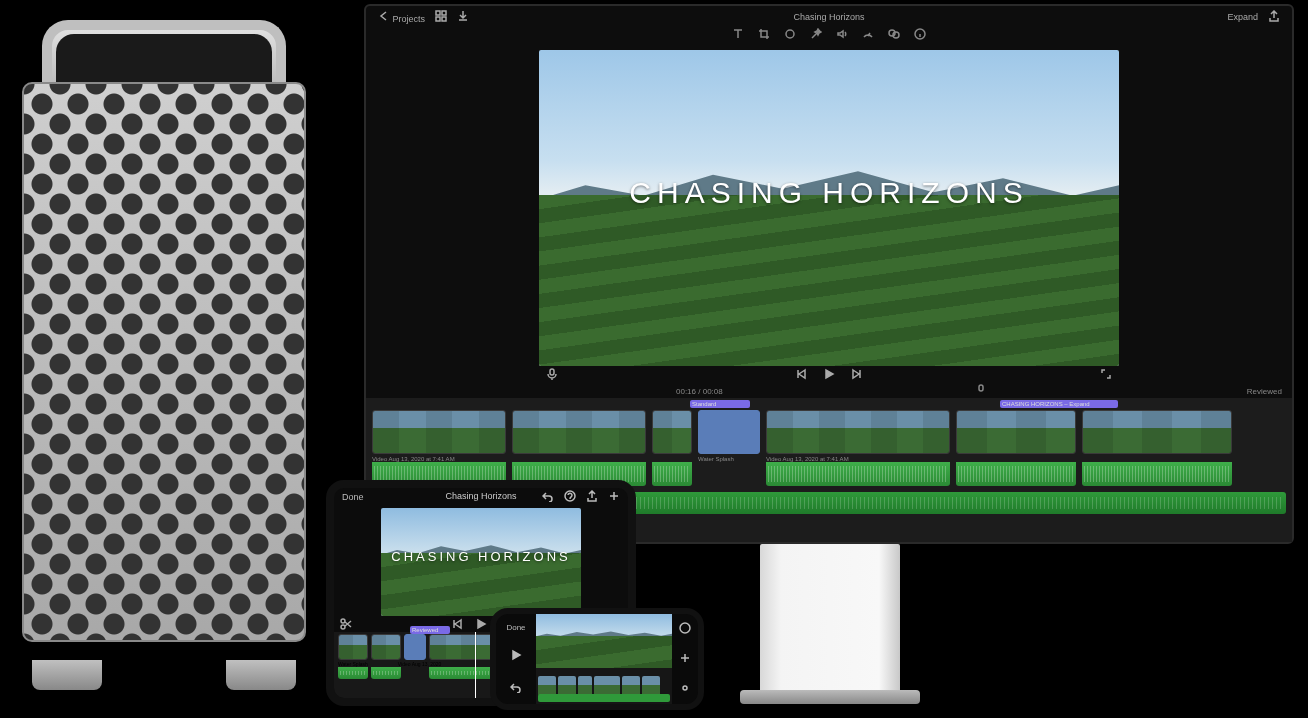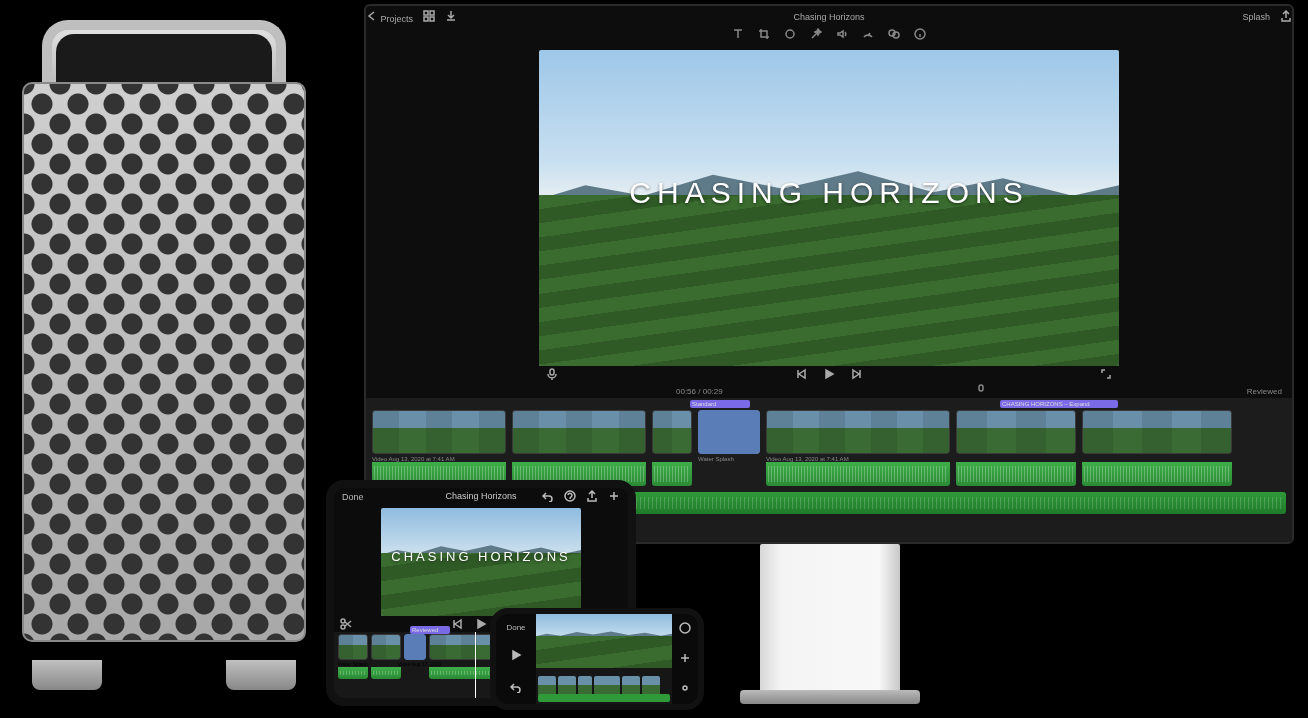--- a/index.html
+++ b/index.html
@@ -17,21 +17,21 @@
     border:2px solid #8a8a8a;}
   .macpro-foot{position:absolute;bottom:0;height:30px;width:70px;background:linear-gradient(#c0c0c0,#888);border-radius:0 0 8px 8px;}
   .macpro-foot.l{left:18px;} .macpro-foot.r{right:18px;}
 
   
   .monitor{position:absolute;left:364px;top:4px;width:930px;height:540px;background:#0d0d0d;border:2px solid #2a2a2a;border-radius:6px;display:flex;flex-direction:column;}
   .stand-neck{position:absolute;left:760px;top:544px;width:140px;height:150px;background:linear-gradient(90deg,#d8d8d8,#f4f4f4 15%,#f8f8f8 85%,#c8c8c8);border-radius:2px;}
   .stand-base{position:absolute;left:740px;top:690px;width:180px;height:14px;background:linear-gradient(#bbb,#888);border-radius:4px;}
 
   
-  .mac-top{height:22px;display:flex;align-items:center;color:#aaa;font-size:9px;padding:0 0;gap:10px;}
+  .mac-top{height:22px;display:flex;align-items:center;color:#aaa;font-size:9px;padding:0 12px;gap:10px;}
   .mac-top .title{position:absolute;left:0;right:0;text-align:center;pointer-events:none;}
   .mac-top .rtoggle{margin-left:auto;}
   .mac-tools{height:20px;display:flex;justify-content:center;gap:14px;color:#888;font-size:10px;}
 
   
   .viewer{position:relative;margin:2px auto 0;width:580px;height:316px;border-radius:2px;overflow:hidden;}
   .sky{position:absolute;inset:0;background:linear-gradient(#9ec7e8 0%,#c7dff0 35%,#e2ecf2 45%);}
   .mtn{position:absolute;left:0;right:0;top:34%;height:22%;background:#5f7a88;clip-path:polygon(0 60%,8% 40%,18% 55%,30% 25%,42% 45%,55% 20%,68% 50%,80% 30%,92% 55%,100% 40%,100% 100%,0 100%);} 
   .terr{position:absolute;left:0;right:0;top:46%;bottom:0;background:
     repeating-linear-gradient(172deg,#3a6b2f 0 14px,#2f5a26 14px 28px);}
@@ -117,21 +117,21 @@
           <rect x="1" y="7" width="4" height="4"></rect>
           <rect x="7" y="7" width="4" height="4"></rect>
         </svg>
     </span>
     <span>
       <svg>
           <path d="M6 1v7M3 5l3 3 3-3M2 10h8"></path>
         </svg>
     </span>
     <span class="title">Chasing Horizons</span>
-    <span class="rtoggle">Splash</span>
+    <span class="rtoggle">Expand</span>
     <span>
       <svg>
           <path d="M6 8V1M3 4l3-3 3 3M2 8v3h8V8"></path>
         </svg>
     </span>
   </div>
 
   <div class="mac-tools">
     <span><svg>
           <path d="M2 2h8M6 2v8"></path>
@@ -185,21 +185,21 @@
           <path d="M9 2v8M2 2l6 4-6 4z"></path>
         </svg></span>
     <span style="margin-left:auto;margin-right:180px;">
       <svg>
           <path d="M2 5V2h3M10 7v3H7"></path>
         </svg>
     </span>
   </div>
 
   <div class="timebar">
-    <span class="tcode">00:56 / 00:29</span>
+    <span class="tcode">00:16 / 00:08</span>
     <span style="margin-left:auto;margin-right:8px;">
       <svg>
           <rect x="4" y="1" width="4" height="6" rx="2"></rect>
         </svg>
     </span>
     <span class="settings">Reviewed</span>
   </div>
 
   <div class="mac-timeline">
     <div id="mac-overlays">

